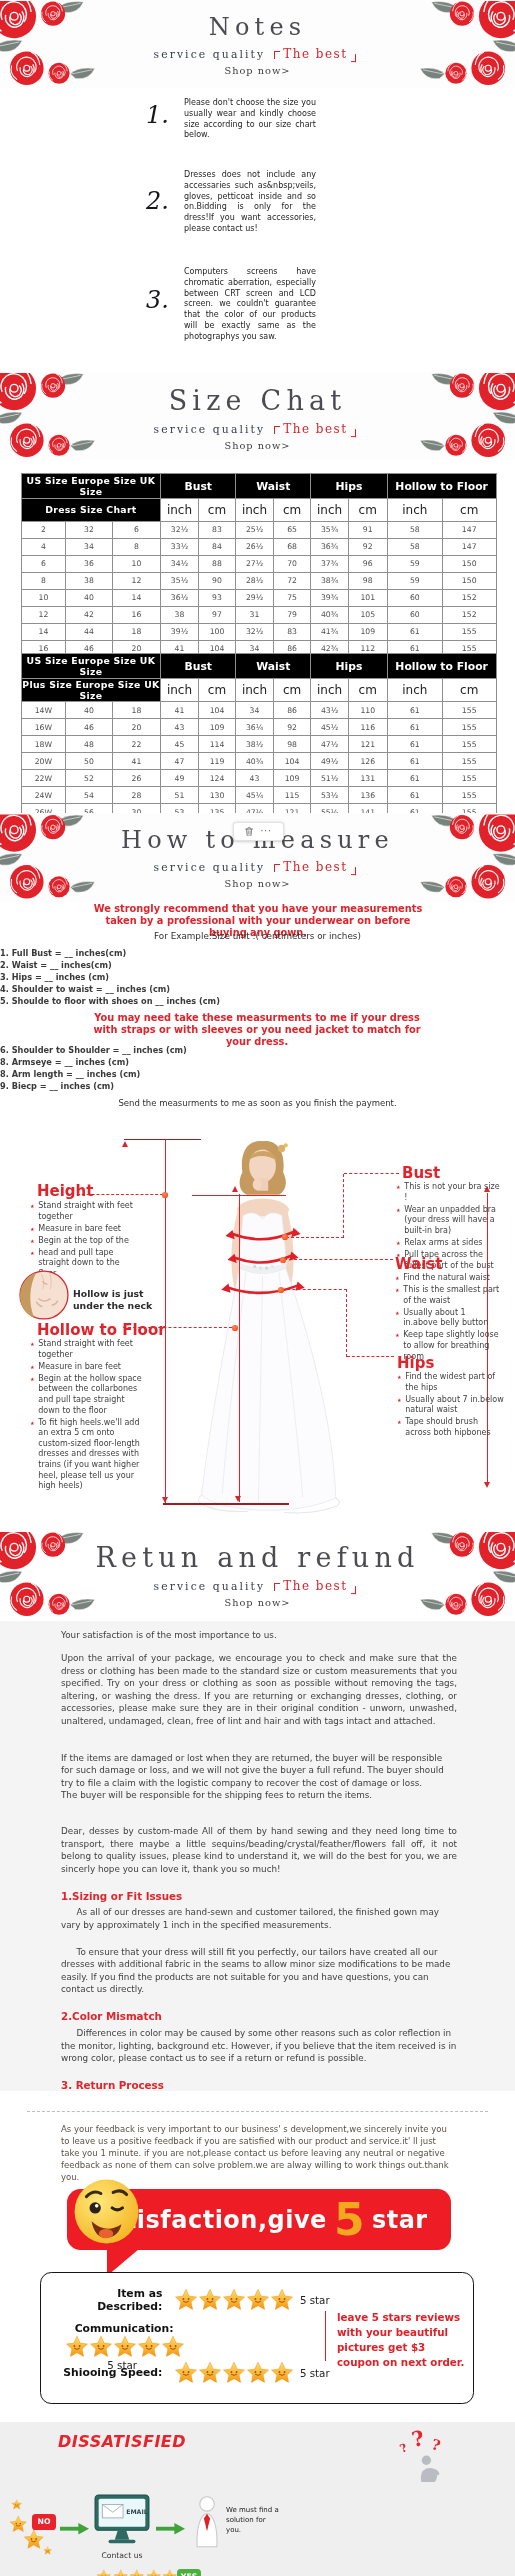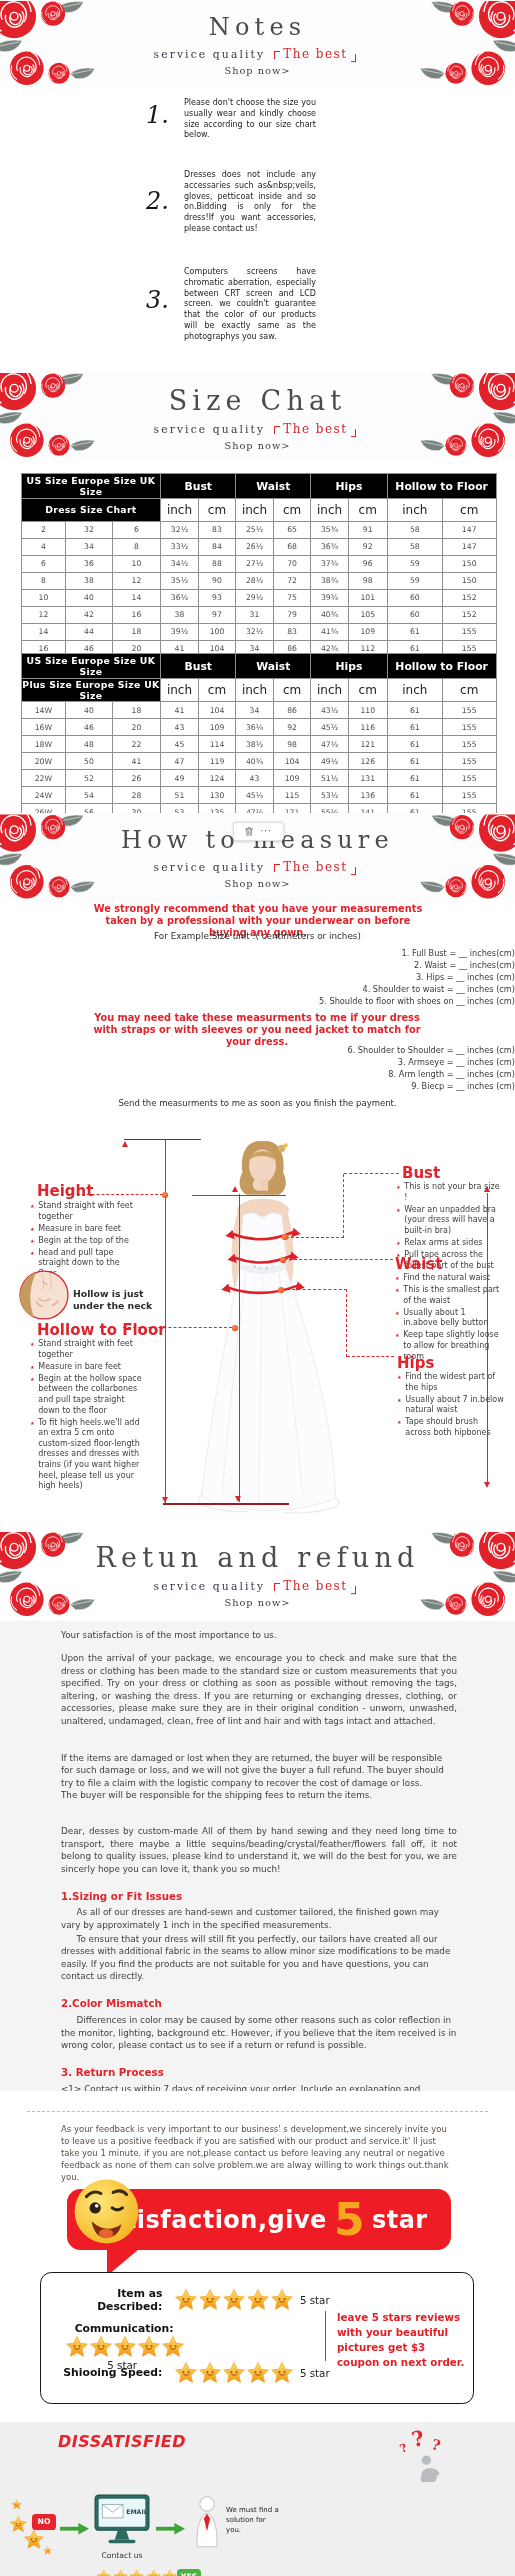--- a/index.html
+++ b/index.html
@@ -26,21 +26,21 @@
   .note-text{font-size:8px;line-height:10.8px;color:#1d1d1f;text-align:justify;width:132px;}
   
   .sizetbl{border-collapse:collapse;table-layout:fixed;width:476px;background:#fff;}
   .sizetbl th,.sizetbl td{border:0.5px solid #8f8f8f;text-align:center;padding:0;}
   .th-black{background:#000;color:#fff;border-color:#000;}
   .corner{font-size:9.3px;font-weight:bold;letter-spacing:0.3px;}
   .grp{font-size:10.8px;font-weight:bold;height:24px;}
   .unit{font-size:12px;color:#222;height:21.6px;}
   .sizetbl tbody td{font-size:7.7px;color:#4f4f4f;height:16px;}
   .mwarn{font-size:9.8px;line-height:12px;font-weight:bold;color:#e0242b;text-align:center;}
-  .exline{font-size:8.2px;line-height:12px;color:#3a3a3a;text-align:right;}
+  .exline{font-size:8.2px;line-height:12px;color:#3a3a3a;text-align:left;font-weight:bold;}
   
   .dg-h{font-size:15px;font-weight:bold;color:#e0242b;}
   .bullet{display:flex;gap:3.6px;margin-bottom:1.5px;font-size:8px;line-height:10.6px;color:#3f3f3f;}
   .bstar{color:#d8262e;font-size:5.2px;line-height:10.3px;}
   .dash-h{position:absolute;border-top:1px dashed #e0262e;}
   .dash-v{position:absolute;border-left:1px dashed #e0262e;}
   .rline-v{position:absolute;width:1px;background:#d8262e;}
   .rline-h{position:absolute;height:1px;background:#9d1c23;}
   .dot{position:absolute;width:5.7px;height:5.7px;border-radius:50%;
        background:radial-gradient(circle at 35% 35%,#ff8a4d,#e8421c);}
@@ -470,21 +470,21 @@
   <div class="abs c" id="ex-list-1" style="left:0;top:947px;width:100%;">
       <div class="exline">1. Full Bust = __ inches(cm)</div>
       <div class="exline">2. Waist = __ inches(cm)</div>
       <div class="exline">3. Hips = __ inches (cm)</div>
       <div class="exline">4. Shoulder to waist = __ inches (cm)</div>
       <div class="exline">5. Shoulde to floor with shoes on __ inches (cm)</div>
     </div>
   <div class="abs mwarn" style="left:82px;top:1012px;width:350px;">You may need take these measurments to me if your dress with straps or with sleeves or you need jacket to match for your dress.</div>
   <div class="abs c" id="ex-list-2" style="left:0;top:1044px;width:100%;">
       <div class="exline">6. Shoulder to Shoulder = __ inches (cm)</div>
-      <div class="exline">3. Armseye = __ inches (cm)</div>
+      <div class="exline">8. Armseye = __ inches (cm)</div>
       <div class="exline">8. Arm length = __ inches (cm)</div>
       <div class="exline">9. Biecp = __ inches (cm)</div>
     </div>
   <div class="abs c" style="left:0;top:1098px;width:100%;font-size:8.5px;color:#2f2f2f;">Send the measurments to me as soon as you finish the payment.</div>
 
   <div class="abs" style="left:0;top:1133px;width:515px;height:397px;">
 
     <svg class="inline-svg" style="left:180px;top:0;" width="165" height="397" viewBox="0 0 320 770">
       <path d="M160,16 C128,12 116,42 121,76 C110,98 117,114 130,120 L192,120 C205,112 210,96 200,76 C205,42 192,12 160,16 Z" fill="#c59a5f"></path>
       <circle cx="197" cy="30" r="7" fill="#d9b06c"></circle>
@@ -671,21 +671,21 @@
     <div class="rwrap" id="refund-paras">
         <p style="margin-top: 8.2px;">Your satisfaction is of the most importance to us.</p>
         <p class="just" style="margin-top: 10.3px;">Upon the arrival of your package, we encourage you to check and make sure that the dress or clothing has been made to the standard size or custom measurements that you specified. Try on your dress or clothing as soon as possible without removing the tags, altering, or washing the dress. If you are returning or exchanging dresses, clothing, or accessories, please make sure they are in their original condition - unworn, unwashed, unaltered, undamaged, clean, free of lint and hair and with tags intact and attached.</p>
         <p style="margin-top: 24px;">If the items are damaged or lost when they are returned, the buyer will be responsible for such damage or loss, and we will not give the buyer a full refund. The buyer should try to file a claim with the logistic company to recover the cost of damage or loss.</p>
         <p style="margin-top: 0px;">The buyer will be responsible for the shipping fees to return the items.</p>
         <p class="just" style="margin-top: 23px;">Dear, desses by custom-made All of them by hand sewing and they need long time to transport, there maybe a little sequins/beading/crystal/feather/flowers fall off, it not belong to quality issues, please kind to understand it, we will do the best for you, we are sincerly hope you can love it, thank you so much!</p>
       </div>
     <div class="rwrap" id="refund-sections">
         <p class="rhead" style="margin-top: 14.4px;">1.Sizing or Fit Issues</p>
         <p class="indent" style="margin-top: 4.1px;">As all of our dresses are hand-sewn and customer tailored, the finished gown may vary by approximately 1 inch in the specified measurements.</p>
-        <p class="indent" style="margin-top: 1px;">To ensure that your dress will still fit you perfectly, our tailors have created all our dresses with additional fabric in the seams to allow minor size modifications to be made easily. If you find the products are not suitable for you and have questions, you can contact us directly.</p>
+        <p class="indent" style="margin-top: 14px;">To ensure that your dress will still fit you perfectly, our tailors have created all our dresses with additional fabric in the seams to allow minor size modifications to be made easily. If you find the products are not suitable for you and have questions, you can contact us directly.</p>
         <p class="rhead" style="margin-top: 14.4px;">2.Color Mismatch</p>
         <p class="indent" style="margin-top: 4.1px;">Differences in color may be caused by some other reasons such as color reflection in the monitor, lighting, background etc. However, if you believe that the item received is in wrong color, please contact us to see if a return or refund is possible.</p>
         <p class="rhead" style="margin-top: 14.4px;">3. Return Process</p>
         <p style="margin-top: 4.1px;">&lt;1&gt; Contact us within 7 days of receiving your order. Include an explanation and photographs      documenting the reason for the return. Returns will not be accepted without prior approval.</p>
         <p style="margin-top: 2.1px;">&lt;2&gt; Once we approved your request, please send the item within 5 days.</p>
         <p style="margin-top: 2.1px;">&lt;3&gt; Refund will be returned to you by Aliexpress directly</p>
       </div>
   </div>
 
   <div class="abs" style="left:0;top:2091px;width:515px;height:331px;background:#fff;">

